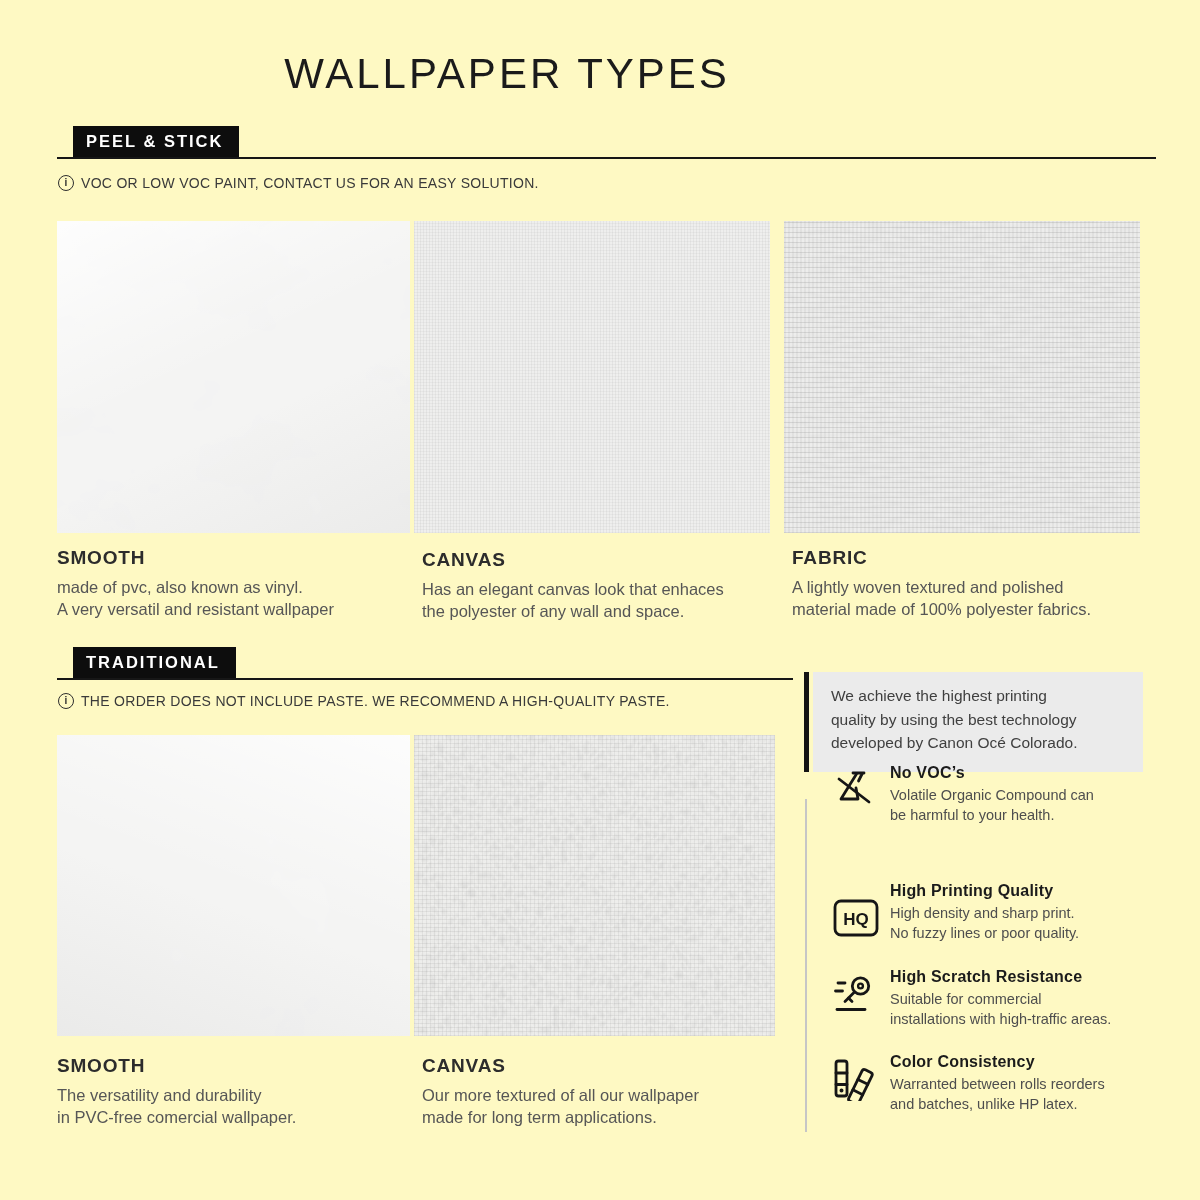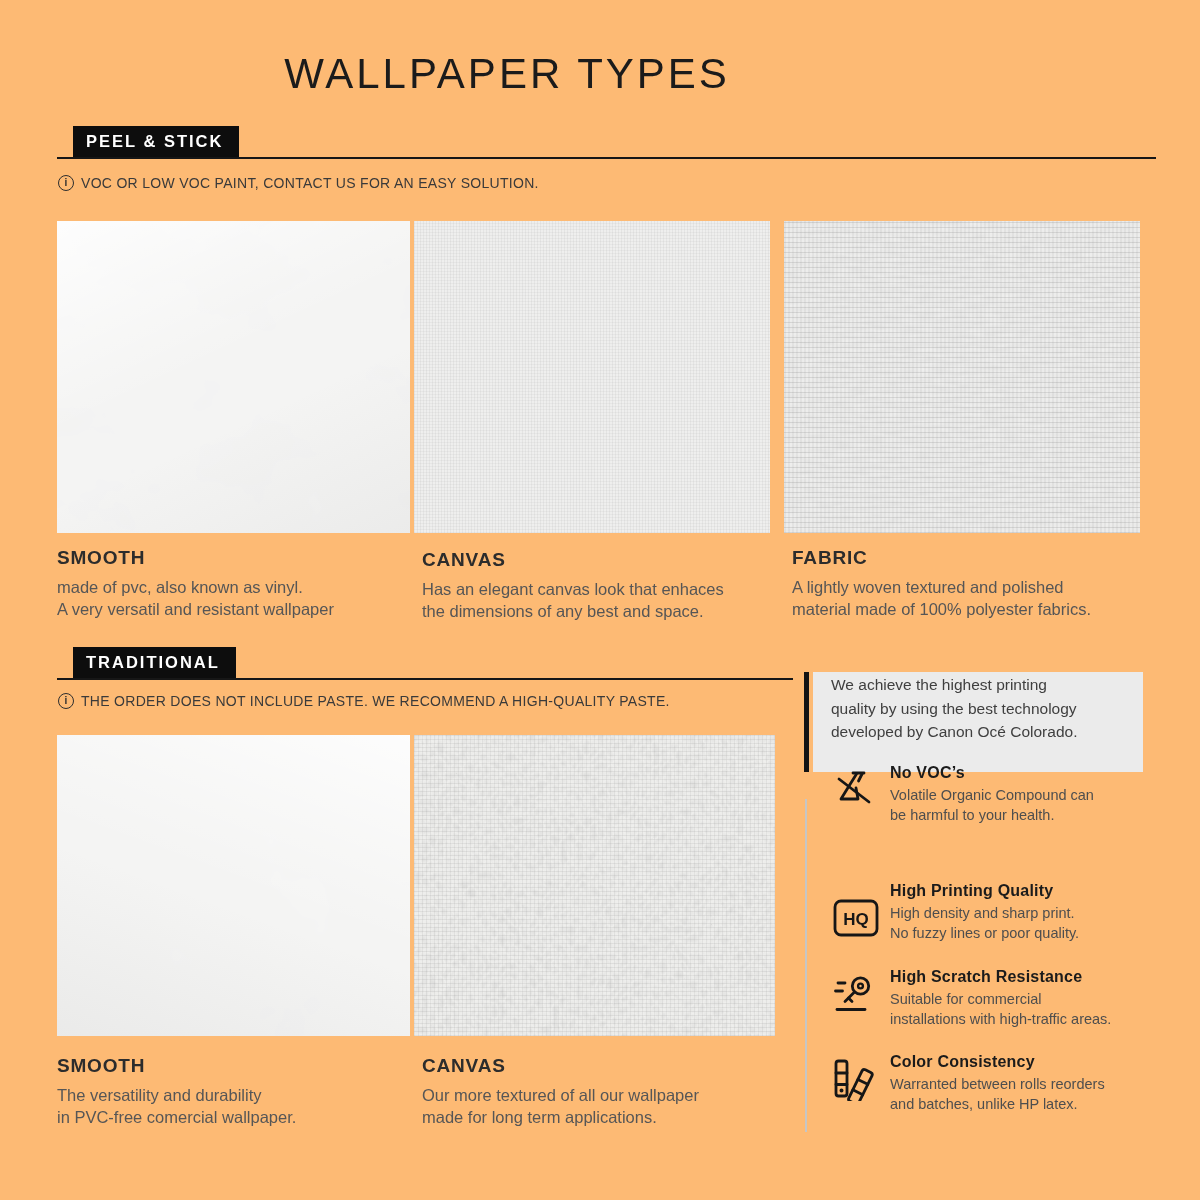--- a/index.html
+++ b/index.html
@@ -1,17 +1,17 @@
 <!DOCTYPE html>
 <html><head>
 <meta charset="utf-8">
 <style>
   html,body { margin:0; padding:0; background:#ffffff; }
   .canvas {
-    position:relative; width:1200px; height:1200px; background:#fdba74;
+    position:relative; width:1200px; height:1200px; background:#fef9c3;
     font-family:"Liberation Sans","DejaVu Sans",sans-serif; overflow:hidden;
     color:#222;
   }
   
   .title {
     position:absolute; left:7px; top:50px; width:1000px; margin:0;
     text-align:center; font-size:42px; font-weight:500; letter-spacing:3px;
     color:#1b1b1b;
   }
   
@@ -51,21 +51,21 @@
       repeating-linear-gradient(0deg, rgba(120,120,120,0.12) 0 1px, rgba(0,0,0,0) 1px 4px),
       repeating-linear-gradient(90deg, rgba(120,120,120,0.10) 0 1px, rgba(0,0,0,0) 1px 4px); }
   
   .cap { position:absolute; }
   .cap-title { font-size:19px; font-weight:600; letter-spacing:0.8px;
     color:#2c2c2c; margin-bottom:7px; }
   .cap-line { font-size:16.5px; color:#565656; line-height:22px; }
   
   .quote-bar { position:absolute; background:#131313; }
   .quote-box { position:absolute; background:#ebebeb;
-    padding:1px 16px 0 18px; box-sizing:border-box; }
+    padding:12px 16px 0 18px; box-sizing:border-box; }
   .quote-line { font-size:15.5px; color:#3f3f3f; line-height:23.5px; }
   .vline { position:absolute; background:#c6c6c6; }
   .feature { position:absolute; width:318px; }
   .feat-icon { position:absolute; left:0; top:2px; width:48px; height:48px; }
   .feat-text { margin-left:58px; }
   .feat-title { font-size:16px; font-weight:700; letter-spacing:0.2px;
     color:#1b1b1b; margin-bottom:4px; }
   .feat-line { font-size:14.5px; color:#4e4e4e; line-height:19.5px; }
   .ic { stroke:#161616; stroke-width:2.8; fill:none;
     stroke-linecap:round; stroke-linejoin:round; }
@@ -133,21 +133,21 @@
   </div>
 
   <div class="cap" style="left:57px;top:547px;width:360px;">
     <div class="cap-title">SMOOTH</div>
     <div class="cap-line">made of pvc, also known as vinyl.</div>
     <div class="cap-line">A very versatil and resistant wallpaper</div>
   </div>
   <div class="cap" style="left:422px;top:549px;width:360px;">
     <div class="cap-title">CANVAS</div>
     <div class="cap-line">Has an elegant canvas look that enhaces</div>
-    <div class="cap-line">the dimensions of any best and space.</div>
+    <div class="cap-line">the polyester of any wall and space.</div>
   </div>
   <div class="cap" style="left:792px;top:547px;width:356px;">
     <div class="cap-title">FABRIC</div>
     <div class="cap-line">A lightly woven textured and polished</div>
     <div class="cap-line">material made of 100% polyester fabrics.</div>
   </div>
 
   <div class="sec-head" style="left:57px;top:647px;width:720px;">
     <span class="sec-label">TRADITIONAL</span>
   </div>

